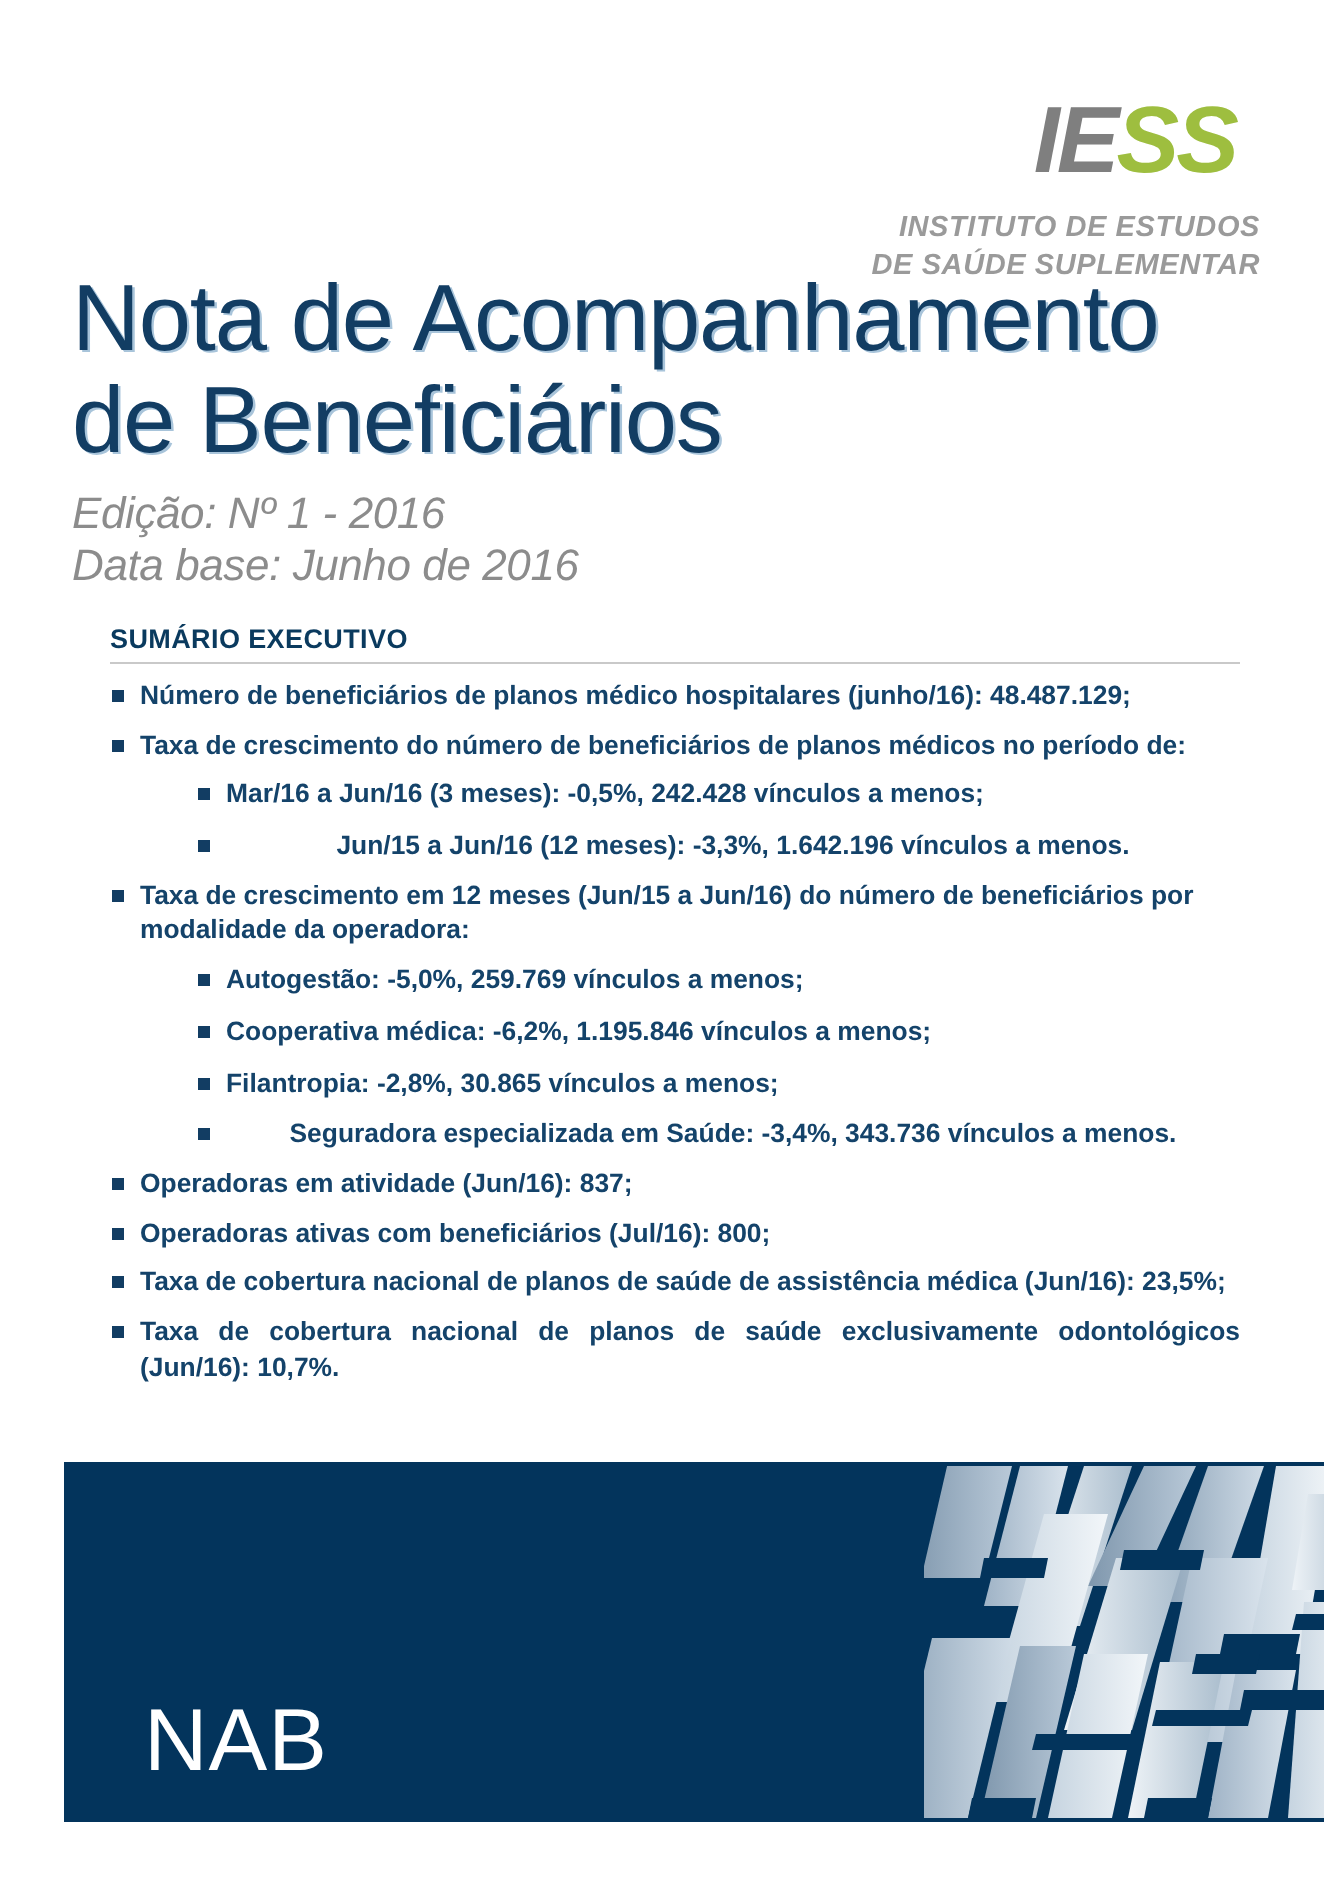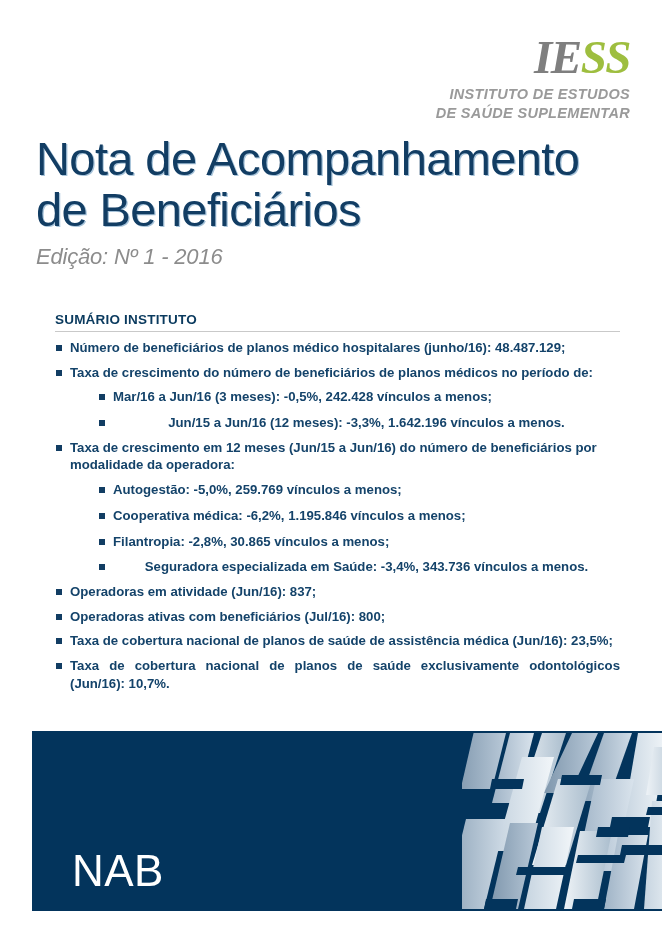--- a/index.html
+++ b/index.html
@@ -19,27 +19,27 @@
 
   
   .logo-block {
     position: absolute;
     top: 34px;
     right: 32px;
     text-align: right;
     line-height: 1;
   }
   .logo-wordmark {
-    font-family: Liberation Serif, serif;
+    font-family: Liberation Sans, sans-serif;
     font-weight: bold;
     font-style: italic;
     font-size: 47px;
     letter-spacing: -1.5px;
     line-height: 1;
-    margin: 0;
+    margin: 12px;
   }
   .logo-ie { color: #7f7f7f; }
   .logo-ss { color: #9ebe3f; }
   .logo-tagline {
     font-family: "Liberation Sans", sans-serif;
     font-weight: bold;
     font-style: italic;
     font-size: 14.5px;
     color: #9a9a9a;
     letter-spacing: 0.3px;
@@ -190,24 +190,25 @@
     <span class="logo-ie">IE</span><span class="logo-ss">SS</span>
   </div>
   <div class="logo-tagline">INSTITUTO DE ESTUDOS
 DE SAÚDE SUPLEMENTAR</div>
 </div>
 
 <div class="title-block">
   <h1 class="doc-title">Nota de Acompanhamento
 de Beneficiários</h1>
   <p class="doc-edition">Edição: Nº 1 - 2016</p>
+  <p class="doc-database">Data base: Junho de 2016</p>
 </div>
 
 <section class="summary">
-  <h2 class="summary-heading">SUMÁRIO INSTITUTO</h2>
+  <h2 class="summary-heading">SUMÁRIO EXECUTIVO</h2>
   <div class="summary-rule"></div>
   <ul class="bullets" id="bullet-list">
       <li><span class="group-text">Número de beneficiários de planos médico hospitalares (junho/16): 48.487.129;</span></li>
       <li class="group">
         <span class="group-text">Taxa de crescimento do número de beneficiários de planos médicos no período de:</span>
         <ul class="sub-bullets">
           <li>Mar/16 a Jun/16 (3 meses): -0,5%, 242.428 vínculos a menos;</li>
           <li>Jun/15 a Jun/16 (12 meses): -3,3%, 1.642.196 vínculos a menos.</li>
         </ul>
       </li>

